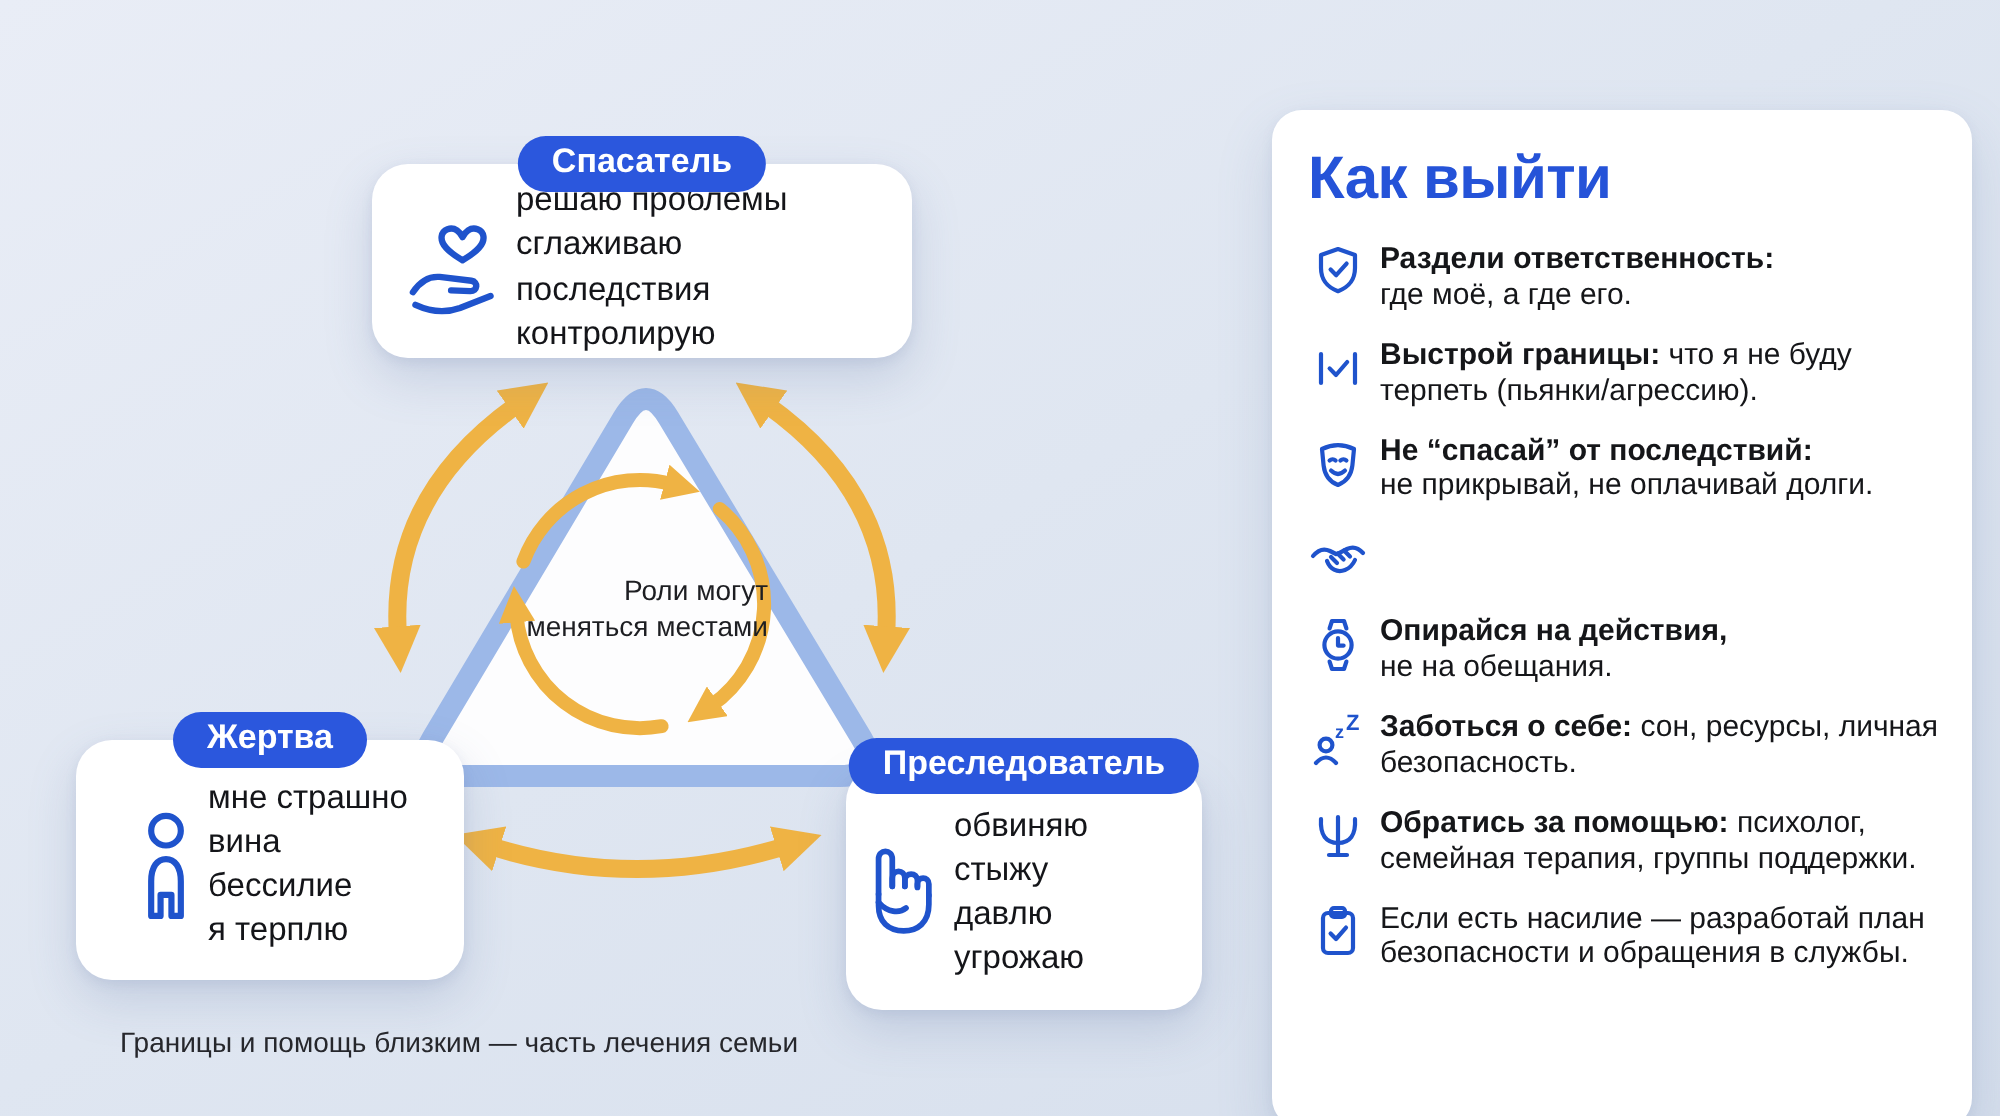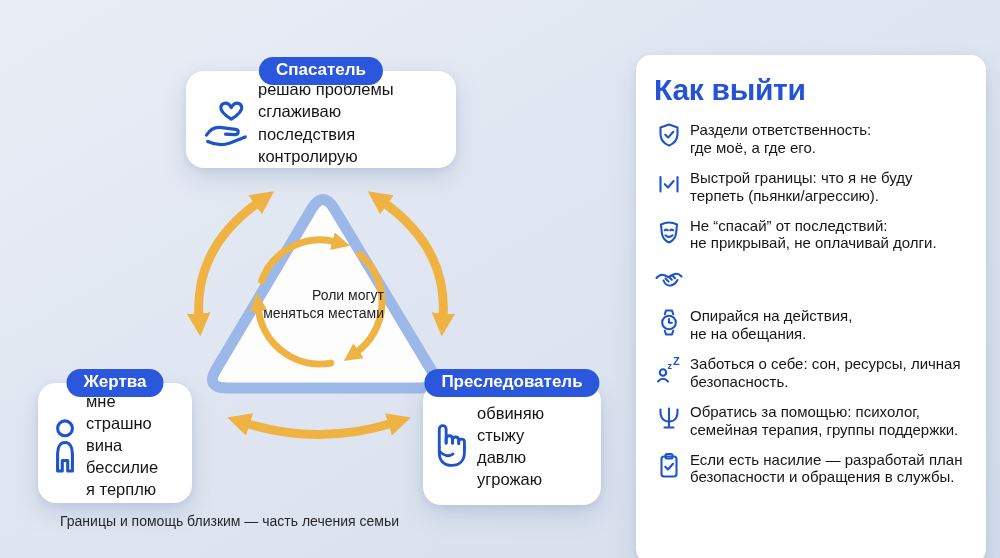--- a/index.html
+++ b/index.html
@@ -27,35 +27,35 @@
     text-align:right;font-size:14px;line-height:1.3;color:#1d1e22}
   .card{position:absolute;background:var(--card-bg);border-radius:18px;z-index:2;
     box-shadow:0 10px 24px rgba(96,118,165,.22),0 2px 6px rgba(96,118,165,.12);
     display:flex;align-items:center}
   .pill{position:absolute;top:-14px;left:50%;transform:translateX(-50%);
     background:var(--accent);color:#fff;font-weight:700;font-size:17px;
     padding:3px 17px 5px;border-radius:999px;white-space:nowrap}
   .card .role-icon{flex:0 0 auto;display:flex;align-items:center;justify-content:center}
   .card .lines{flex:1 1 auto;text-align:left;font-size:16.5px;line-height:1.34;color:#141519}
   .ci{fill:none;stroke:var(--icon-blue);stroke-width:2.5;stroke-linecap:round;stroke-linejoin:round}
-  .card-rescuer{left:186px;top:71px;width:270px;height:97px;padding:6px 14px 0 16px}
-  .card-victim{left:38px;top:383px;width:154px;height:120px;padding:4px 8px 0 6px}
+  .card-rescuer{left:186px;top:82px;width:270px;height:97px;padding:6px 14px 0 16px}
+  .card-victim{left:38px;top:370px;width:194px;height:120px;padding:4px 8px 0 24px}
   .card-persecutor{left:423px;top:383px;width:178px;height:122px;padding:4px 8px 0 6px}
   .caption{position:absolute;left:60px;top:513px;width:525px;z-index:2;
     text-align:left;font-size:14px;color:#26272c}
   .panel{position:absolute;left:636px;top:55px;width:350px;height:509px;z-index:2;
     background:var(--card-bg);border-radius:15px;padding:17px 16px 3px 16px;
     box-shadow:0 12px 28px rgba(96,118,165,.20),0 2px 6px rgba(96,118,165,.10)}
   .panel-title{color:var(--title-blue);font-weight:700;font-size:30px;letter-spacing:-.3px;
     margin:1px 0 13px 2px}
   .items{display:flex;flex-direction:column;gap:11.5px}
   .item{display:flex;align-items:flex-start}
   .item .ico{flex:0 0 38px;display:flex;justify-content:flex-start;padding:1px 0 0 2px}
   .item .txt{flex:1 1 auto;font-size:15px;line-height:1.18;color:#151619;padding-top:1px}
-  .item .txt b{font-weight:400}
+  .item .txt b{font-weight:700}
   .nl{display:block}
   .oi{fill:none;stroke:var(--icon-blue);stroke-width:2.1;stroke-linecap:round;stroke-linejoin:round}
   .of{fill:var(--icon-blue);stroke:none;font-weight:700}
 </style>
 </head>
 <body>
 
 <div class="canvas">
 
   <svg class="diagram-svg" viewBox="0 0 1000 558" xmlns="http://www.w3.org/2000/svg">

